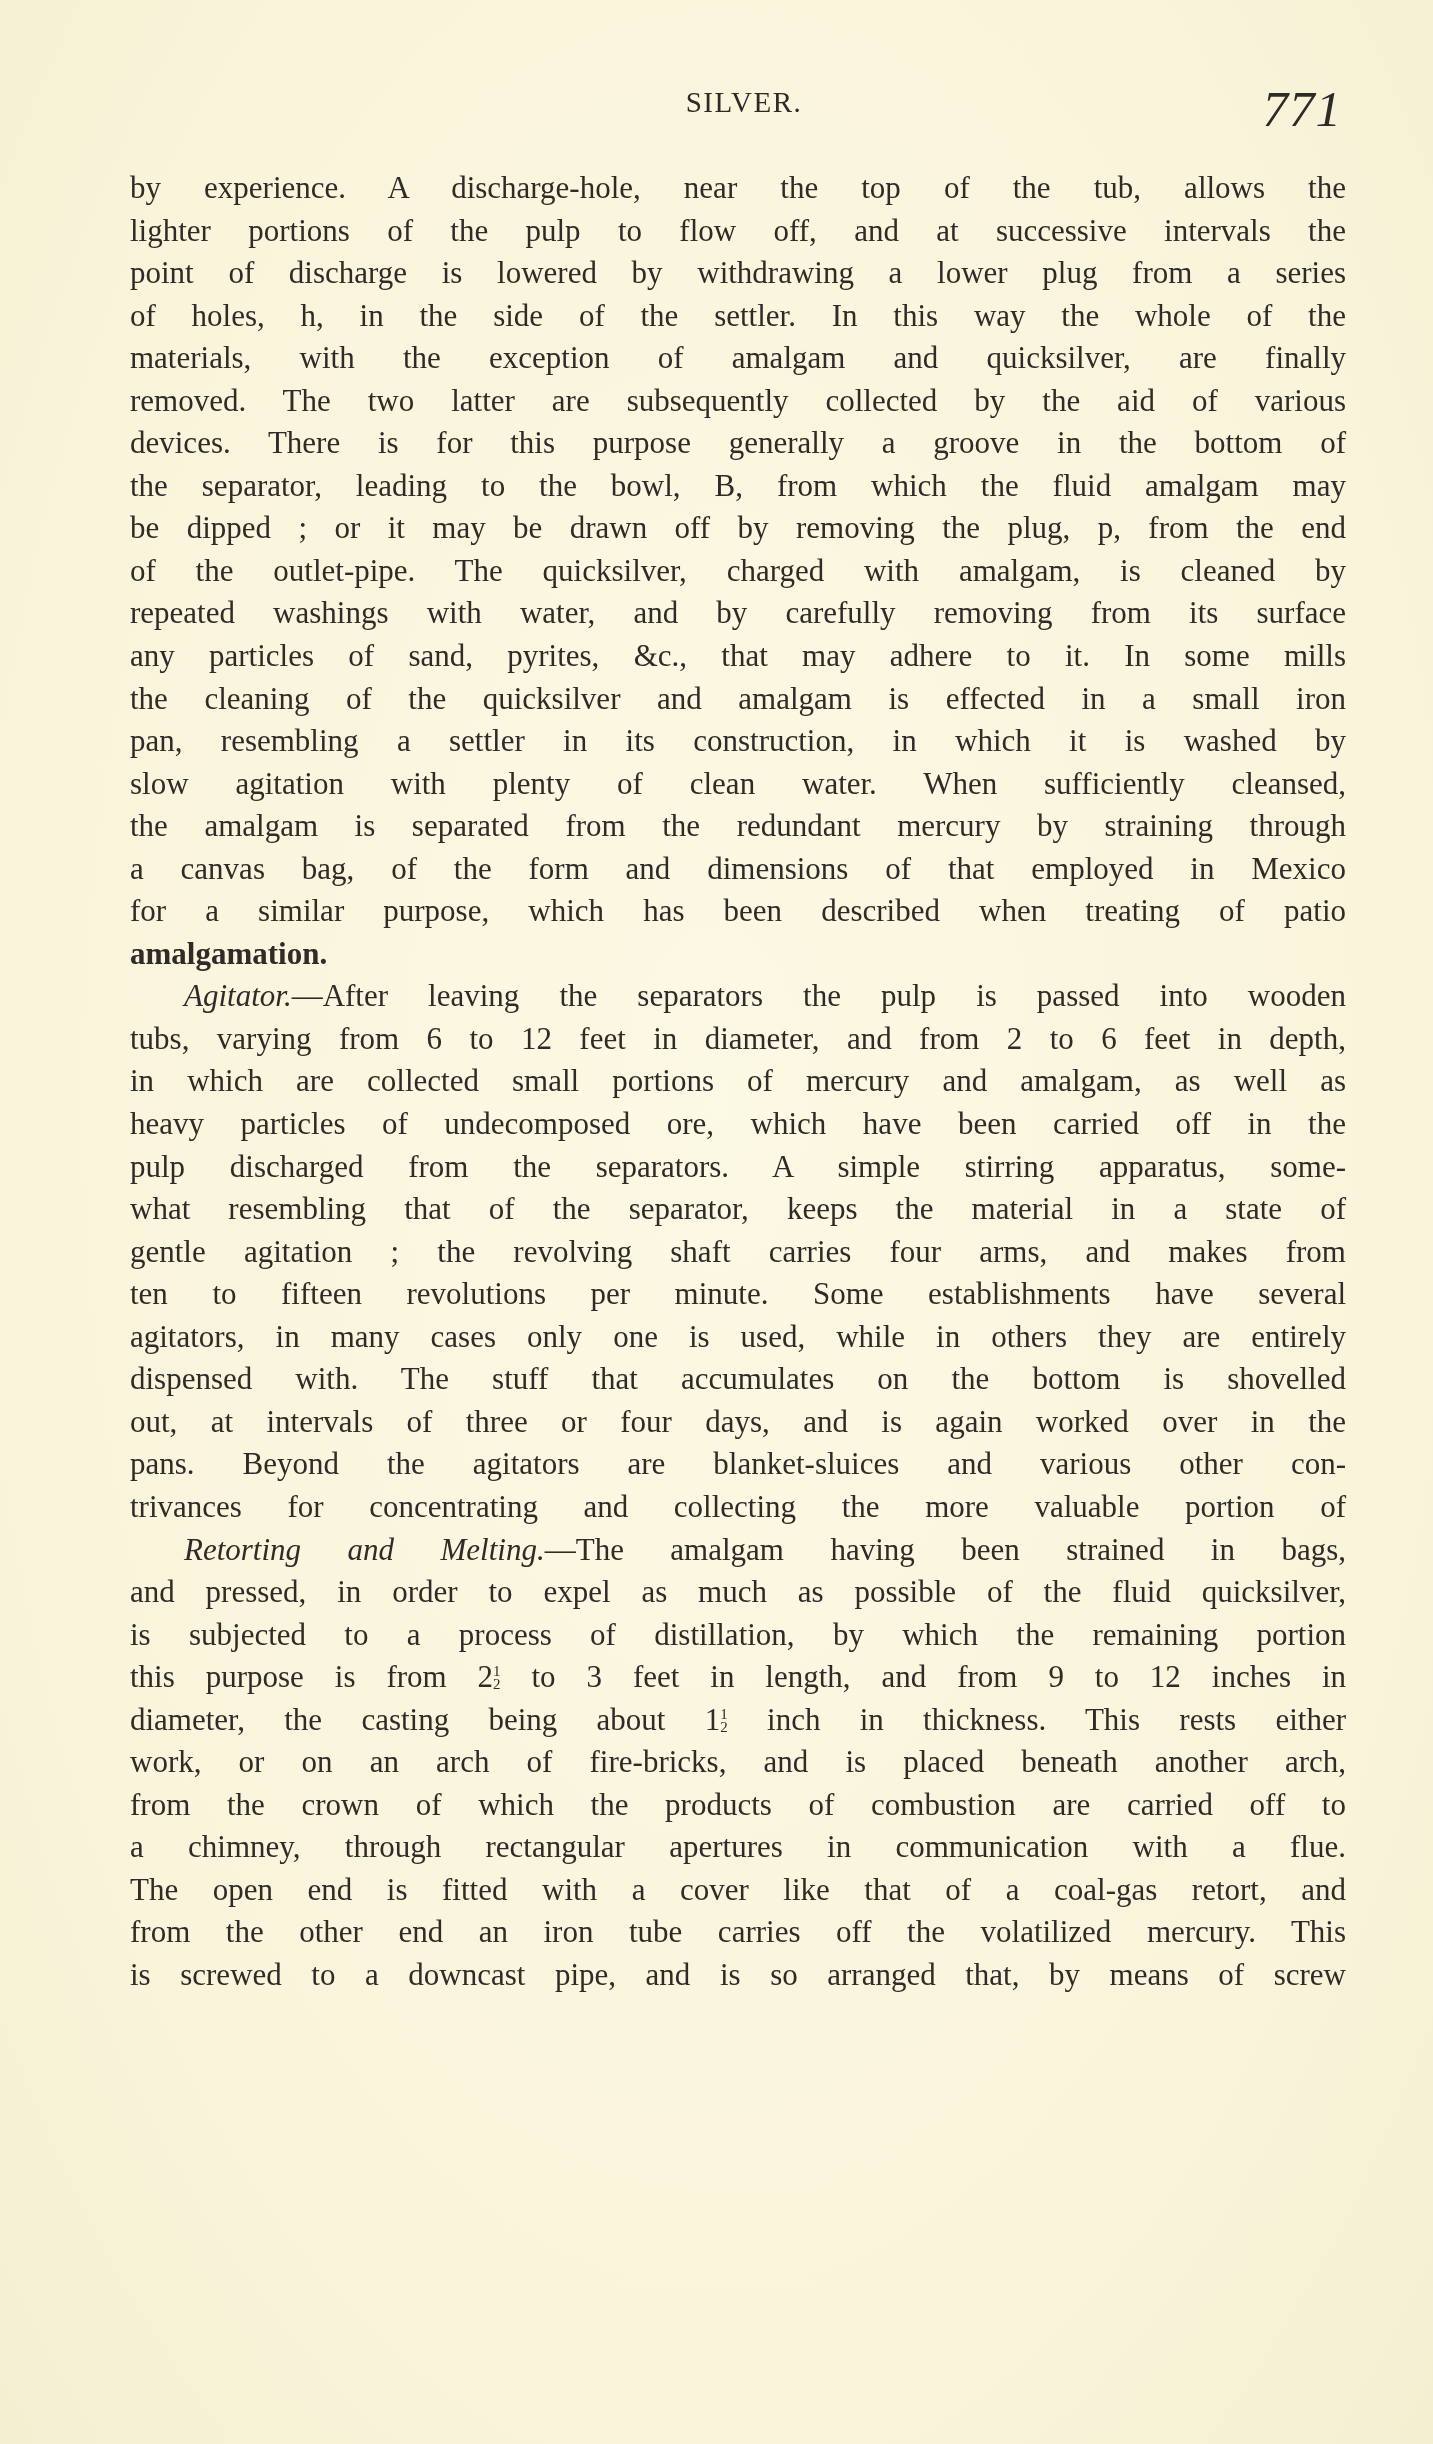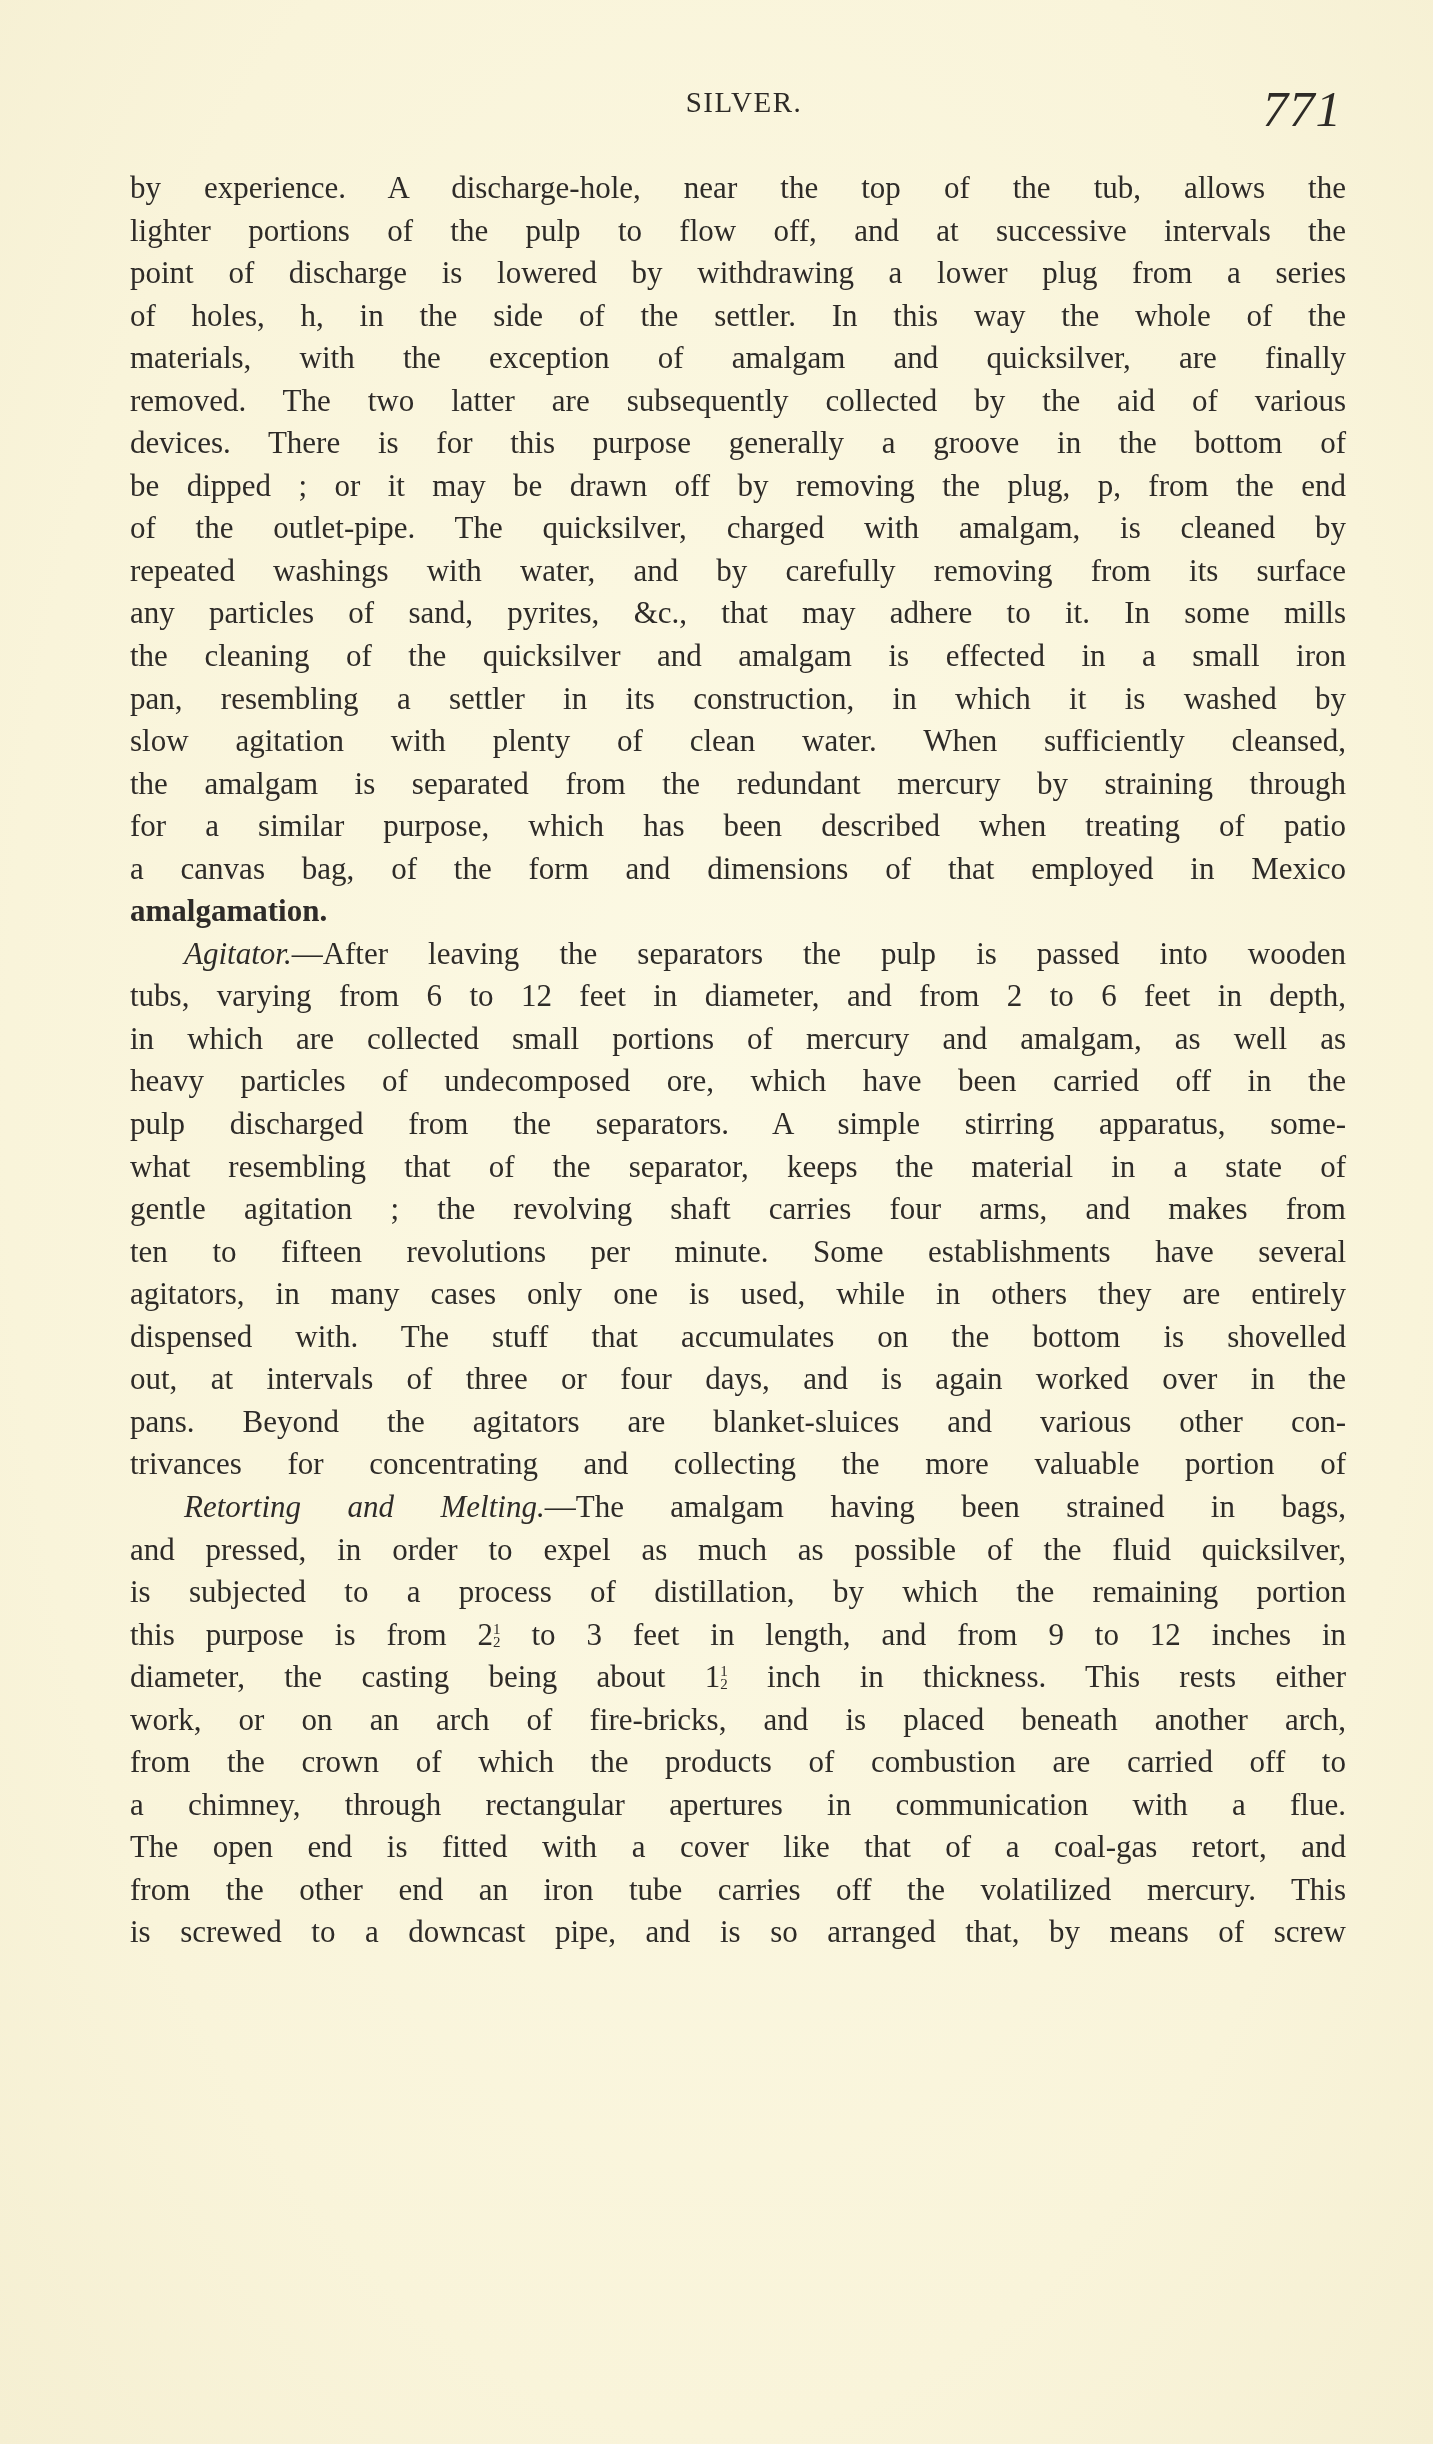--- a/index.html
+++ b/index.html
@@ -99,30 +99,31 @@
   <div class="body-text">
 
     <div>
       <span class="line">by experience.  A discharge-hole, near the top of the tub, allows the</span>
       <span class="line">lighter portions of the pulp to flow off, and at successive intervals the</span>
       <span class="line">point of discharge is lowered by withdrawing a lower plug from a series</span>
       <span class="line">of holes, h, in the side of the settler.  In this way the whole of the</span>
       <span class="line">materials, with the exception of amalgam and quicksilver, are finally</span>
       <span class="line">removed.  The two latter are subsequently collected by the aid of various</span>
       <span class="line">devices.  There is for this purpose generally a groove in the bottom of</span>
+      <span class="line">the separator, leading to the bowl, B, from which the fluid amalgam may</span>
       <span class="line">be dipped ; or it may be drawn off by removing the plug, p, from the end</span>
       <span class="line">of the outlet-pipe.  The quicksilver, charged with amalgam, is cleaned by</span>
       <span class="line">repeated washings with water, and by carefully removing from its surface</span>
       <span class="line">any particles of sand, pyrites, &amp;c., that may adhere to it.  In some mills</span>
       <span class="line">the cleaning of the quicksilver and amalgam is effected in a small iron</span>
       <span class="line">pan, resembling a settler in its construction, in which it is washed by</span>
       <span class="line">slow agitation with plenty of clean water.  When sufficiently cleansed,</span>
       <span class="line">the amalgam is separated from the redundant mercury by straining through</span>
+      <span class="line">a canvas bag, of the form and dimensions of that employed in Mexico</span>
       <span class="line">for a similar purpose, which has been described when treating of patio</span>
-      <span class="line">a canvas bag, of the form and dimensions of that employed in Mexico</span>
       <span class="line last">amalgamation.</span>
     </div>
 
     <div>
       <span class="line indent"><span class="run-head">Agitator.</span><span>—After leaving the separators the pulp is passed into wooden</span></span>
       <span class="line">tubs, varying from 6 to 12 feet in diameter, and from 2 to 6 feet in depth,</span>
       <span class="line">in which are collected small portions of mercury and amalgam, as well as</span>
       <span class="line">heavy particles of undecomposed ore, which have been carried off in the</span>
       <span class="line">pulp discharged from the separators.  A simple stirring apparatus, some-</span>
       <span class="line">what resembling that of the separator, keeps the material in a state of</span>

